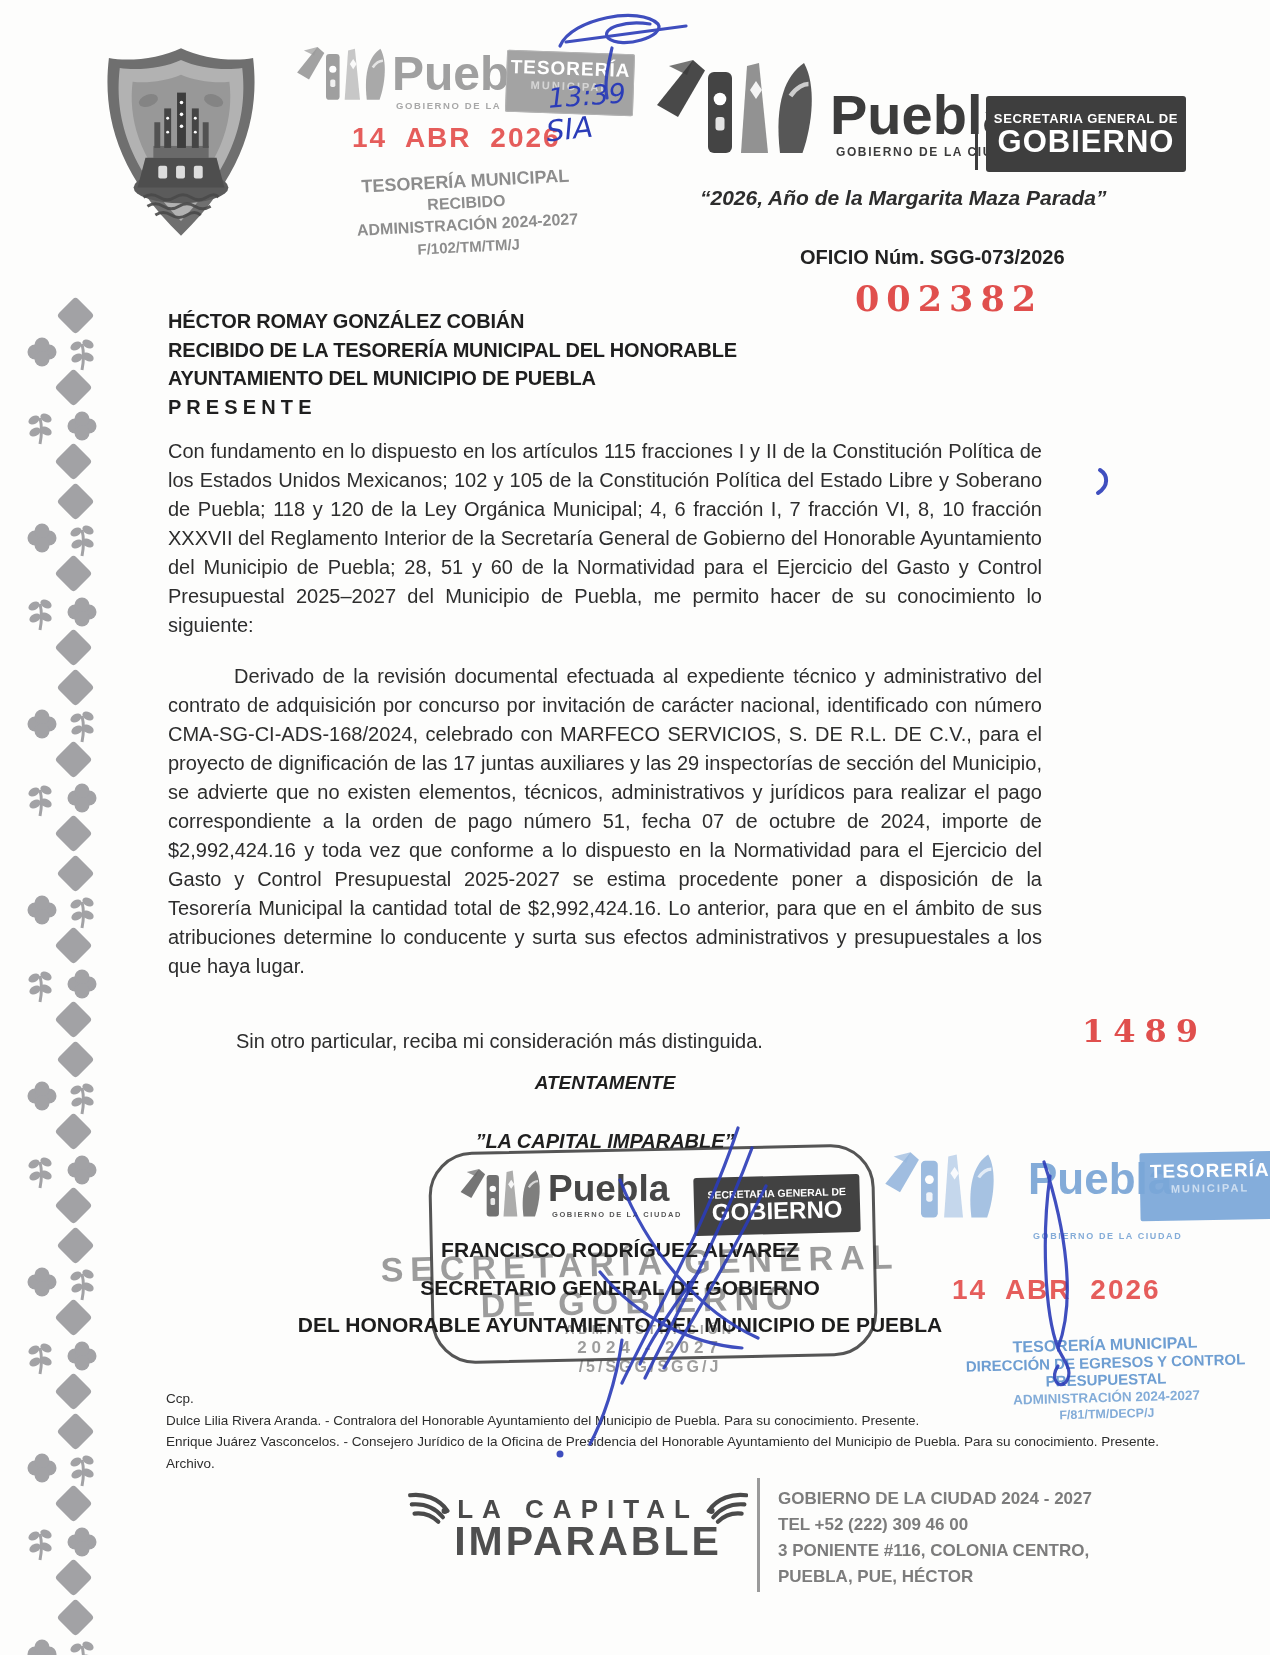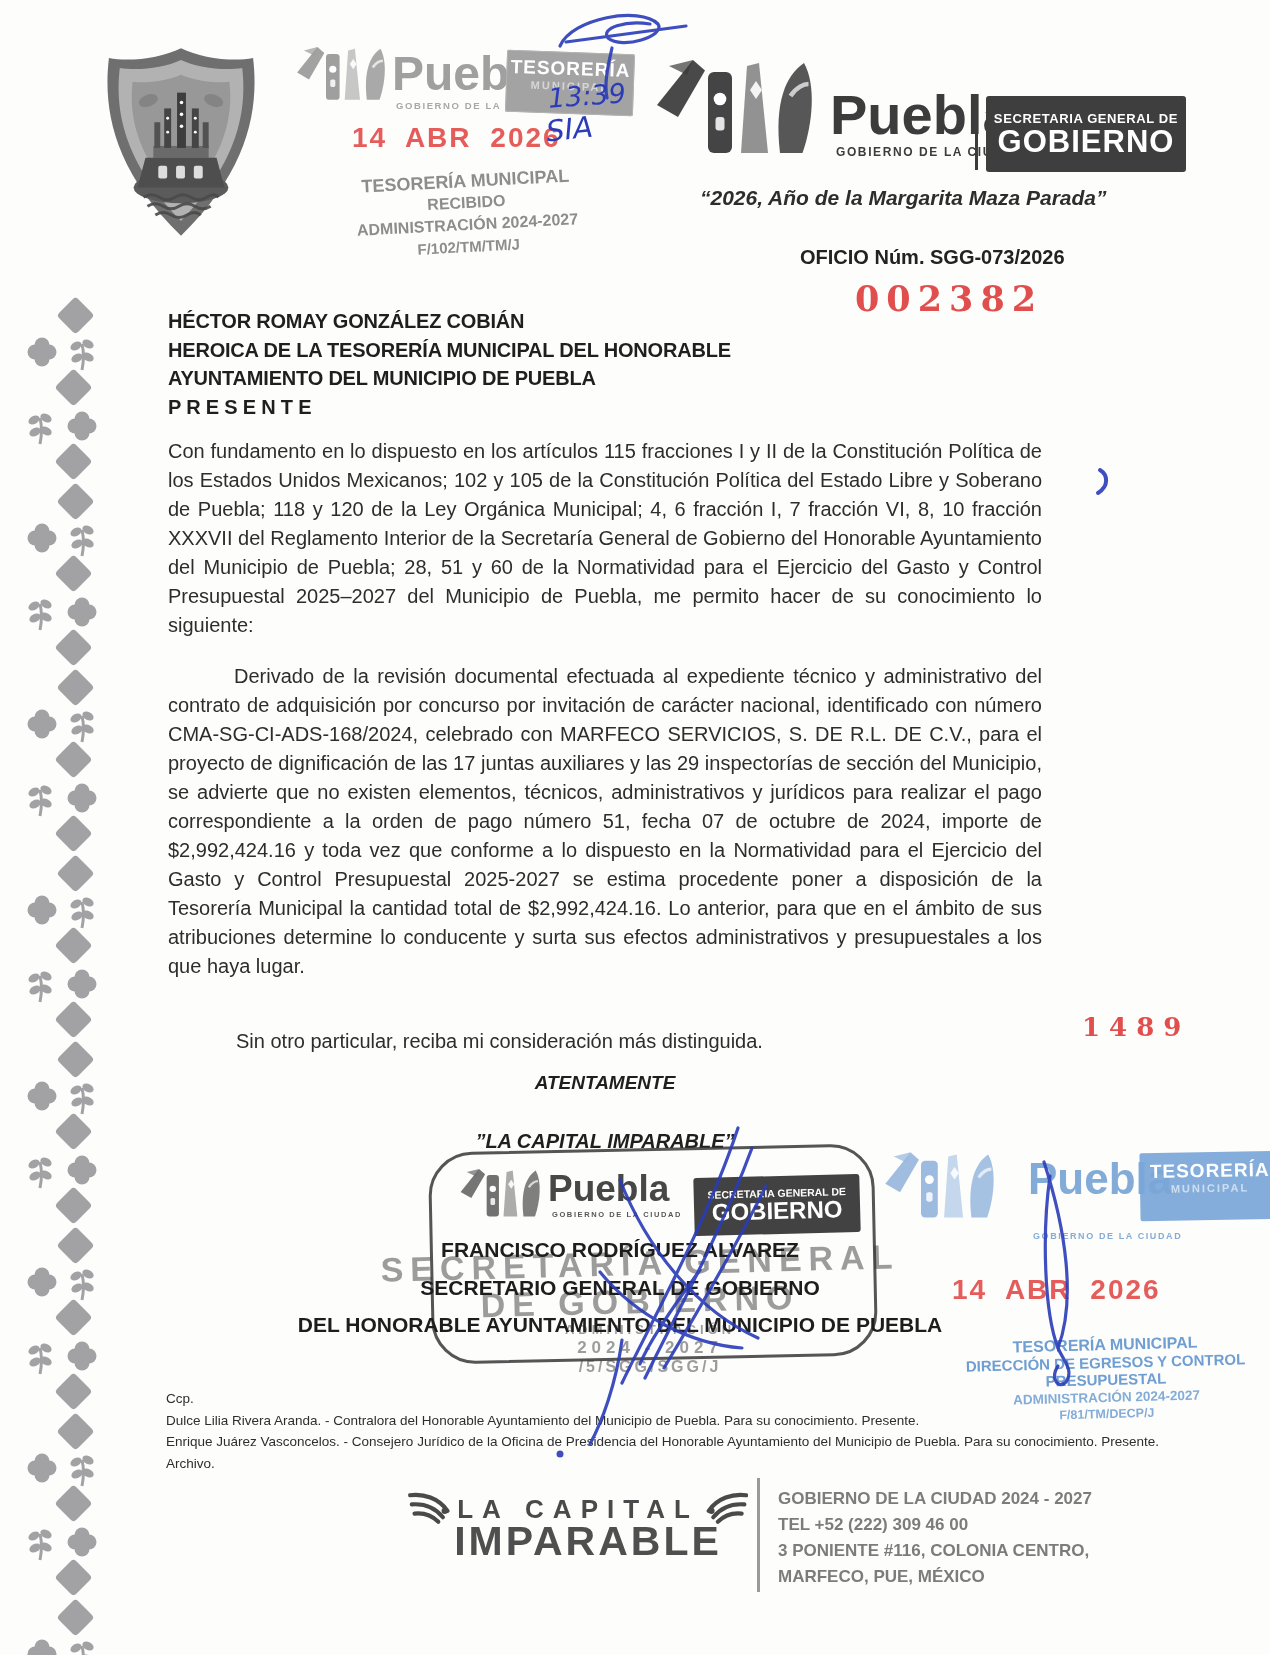--- a/index.html
+++ b/index.html
@@ -174,29 +174,29 @@
     <div class="b2">GOBIERNO</div>
   </div>
 
   <div class="abs year-legend" style="left:700px;top:186px;">“2026, Año de la Margarita Maza Parada”</div>
 
   <div class="abs" style="left:800px;top:246px;font-size:20px;color:#222;font-weight:600;">OFICIO Núm. SGG-073/2026</div>
   <div class="abs folio" style="left:855px;top:278px;font-size:35px;letter-spacing:7px;">002382</div>
 
   <div class="abs recip" style="left:168px;top:307px;">
     <div>HÉCTOR ROMAY GONZÁLEZ COBIÁN</div>
-    <div>HEROICA DE LA TESORERÍA MUNICIPAL DEL HONORABLE</div>
+    <div>RECIBIDO DE LA TESORERÍA MUNICIPAL DEL HONORABLE</div>
     <div>AYUNTAMIENTO DEL MUNICIPIO DE PUEBLA</div>
     <div>P R E S E N T E</div>
   </div>
 
   <div class="abs para" style="left:168px;top:437px;">Con fundamento en lo dispuesto en los artículos 115 fracciones I y II de la Constitución Política de los Estados Unidos Mexicanos; 102 y 105 de la Constitución Política del Estado Libre y Soberano de Puebla; 118 y 120 de la Ley Orgánica Municipal; 4, 6 fracción I, 7 fracción VI, 8, 10 fracción XXXVII del Reglamento Interior de la Secretaría General de Gobierno del Honorable Ayuntamiento del Municipio de Puebla; 28, 51 y 60 de la Normatividad para el Ejercicio del Gasto y Control Presupuestal 2025–2027 del Municipio de Puebla, me permito hacer de su conocimiento lo siguiente:</div>
   <div class="abs para" style="left:168px;top:662px;text-indent:66px;">Derivado de la revisión documental efectuada al expediente técnico y administrativo del contrato de adquisición por concurso por invitación de carácter nacional, identificado con número CMA-SG-CI-ADS-168/2024, celebrado con MARFECO SERVICIOS, S. DE R.L. DE C.V., para el proyecto de dignificación de las 17 juntas auxiliares y las 29 inspectorías de sección del Municipio, se advierte que no existen elementos, técnicos, administrativos y jurídicos para realizar el pago correspondiente a la orden de pago número 51, fecha 07 de octubre de 2024, importe de $2,992,424.16 y toda vez que conforme a lo dispuesto en la Normatividad para el Ejercicio del Gasto y Control Presupuestal 2025-2027 se estima procedente poner a disposición de  la Tesorería Municipal la cantidad total de $2,992,424.16. Lo anterior, para que en el ámbito de sus atribuciones determine lo conducente y surta sus efectos administrativos y presupuestales a los que haya lugar.</div>
   <div class="abs" style="left:236px;top:1030px;font-size:20px;color:#2d2d2d;">Sin otro particular, reciba mi consideración más distinguida.</div>
-  <div class="abs folio" style="left:1082px;top:1012px;font-size:26px;letter-spacing:9px;">1489</div>
+  <div class="abs folio" style="left:1082px;top:1012px;font-size:32px;letter-spacing:9px;">1489</div>
 
   <div class="abs center-col" style="left:168px;top:1072px;width:874px;font-size:19px;">ATENTAMENTE</div>
   <div class="abs center-col" style="left:168px;top:1130px;width:874px;font-size:20px;">”LA CAPITAL IMPARABLE”</div>
 
   <div class="abs stamp-rect" style="left:430px;top:1148px;width:440px;height:206px;transform:rotate(-1.2deg);"></div>
   <svg class="abs" style="left:456px;top:1162px;color:#4f4f4f;opacity:.85" width="92" height="66">
       <use href="#skyline" width="92" height="66"></use>
     </svg>
   <div class="abs brand-word" style="left:548px;top:1168px;font-size:37px;color:#474747;">Puebla</div>
   <div class="abs brand-sub" style="left:552px;top:1210px;font-size:7.5px;color:#565656;">GOBIERNO DE LA CIUDAD</div>
@@ -247,21 +247,21 @@
     <svg width="44" height="38" style="color:#4a4a4a;">
         <use href="#wing" width="44" height="38"></use>
       </svg>
   </div>
   <div class="abs cap2" style="left:428px;top:1518px;width:320px;text-align:center;">IMPARABLE</div>
   <div class="abs" style="left:757px;top:1478px;width:2.5px;height:114px;background:#9a9a9a;"></div>
   <div class="abs foot-info" style="left:778px;top:1486px;">
     <div>GOBIERNO DE LA CIUDAD 2024 - 2027</div>
     <div>TEL +52 (222) 309 46 00</div>
     <div>3 PONIENTE #116, COLONIA CENTRO,</div>
-    <div>MARFECO, PUE, MÉXICO</div>
+    <div>PUEBLA, PUE, HÉCTOR</div>
   </div>
 
   <svg class="abs" style="left:0;top:0;pointer-events:none;z-index:60" width="1270" height="1655" viewBox="0 0 1270 1655">
     <g stroke="#2b3cb8" stroke-width="3.2" fill="none" stroke-linecap="round" opacity=".9">
 
       <path d="M560 46 C572 18 640 6 658 24 C666 36 622 50 608 38 C600 28 626 20 650 24"></path>
       <path d="M566 42 L686 26"></path>
       <path d="M612 48 C608 66 604 82 607 98"></path>
 
       <path d="M1100 470 C1108 475 1109 486 1098 493" stroke-width="4"></path>

